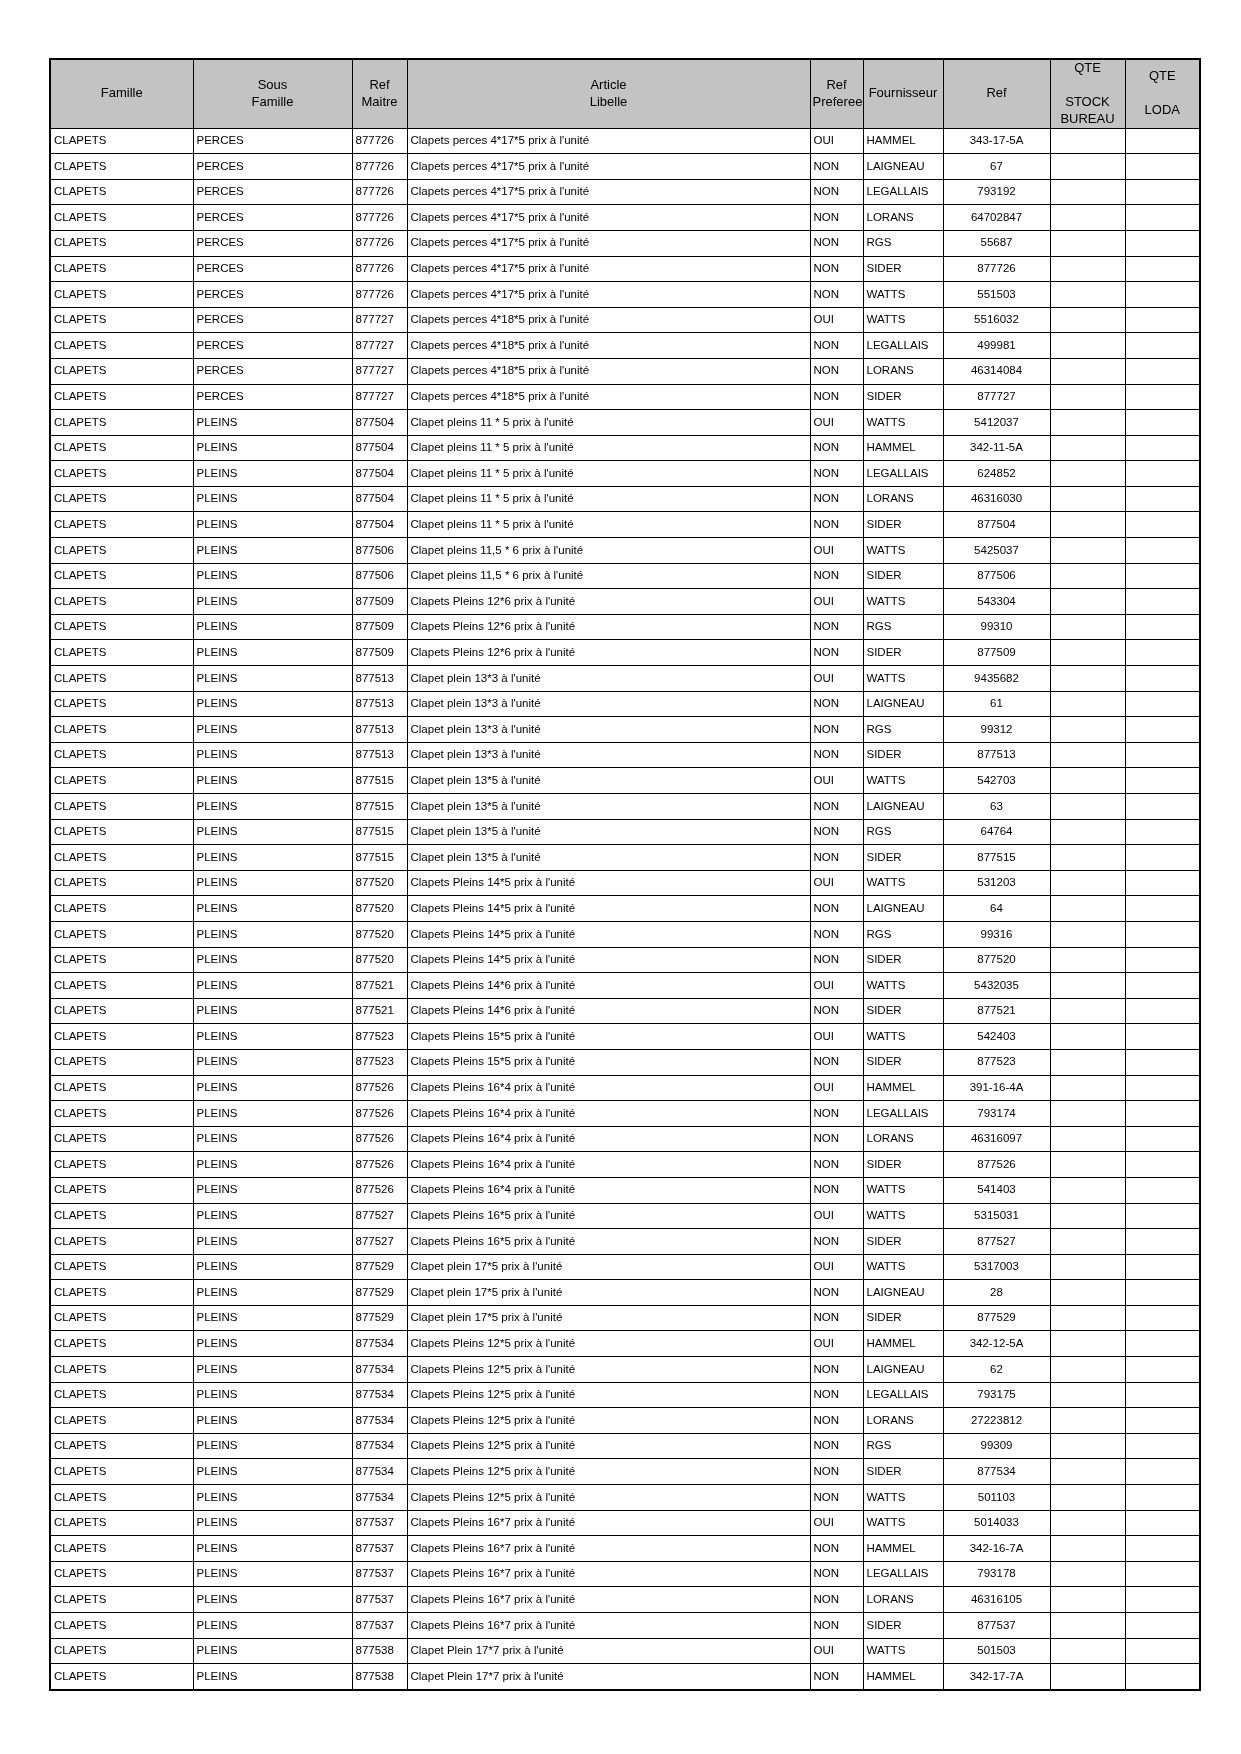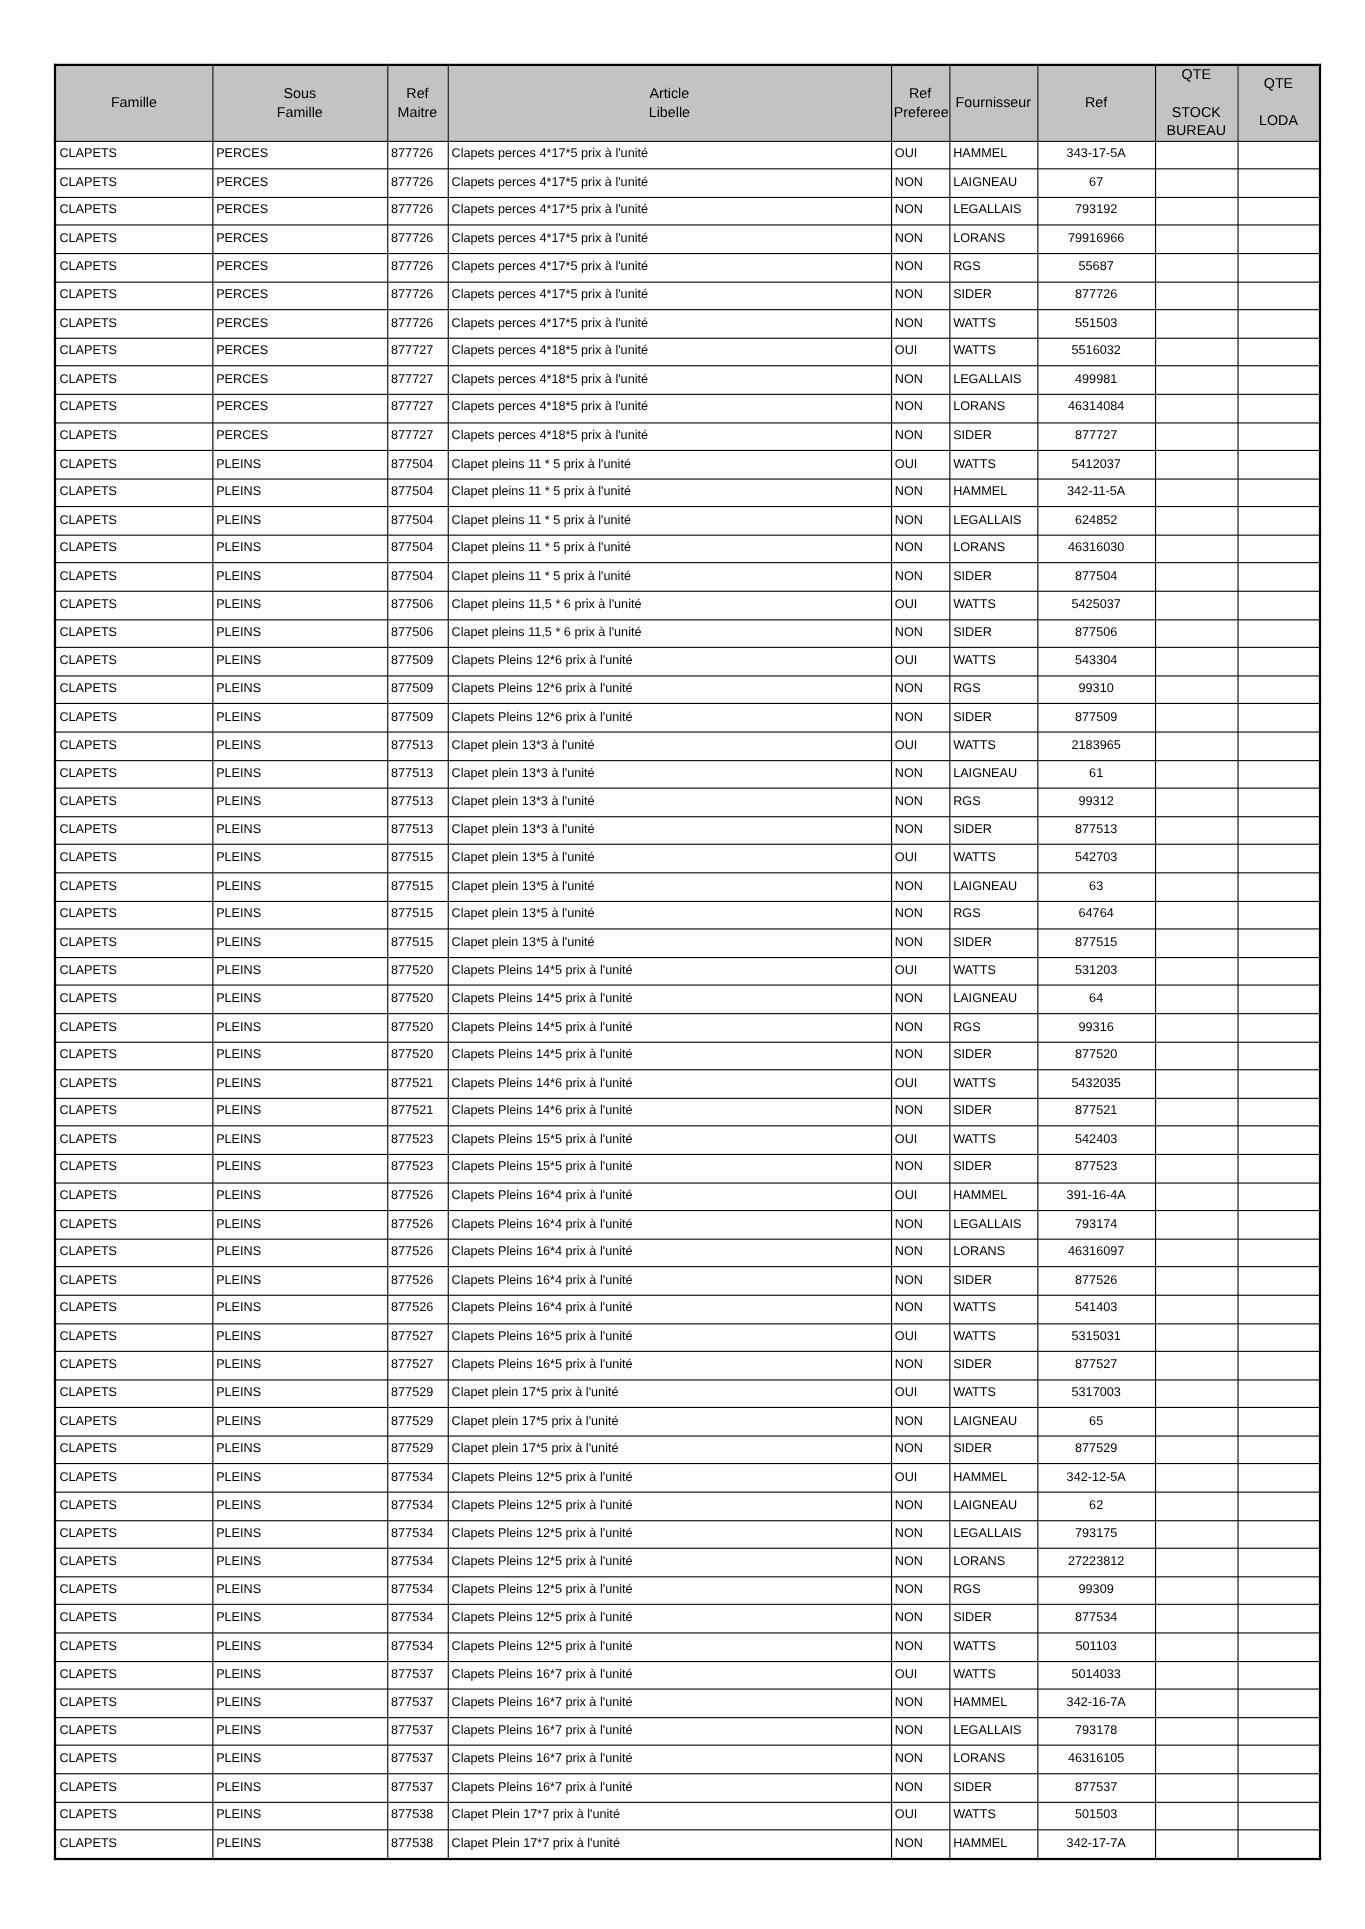--- a/index.html
+++ b/index.html
@@ -134,21 +134,21 @@
       <td class="center"></td>
     </tr>
 
     <tr>
       <td>CLAPETS</td>
       <td>PERCES</td>
       <td>877726</td>
       <td>Clapets perces 4*17*5 prix à l'unité</td>
       <td>NON</td>
       <td>LORANS</td>
-      <td class="center">79916966</td>
+      <td class="center">64702847</td>
       <td class="center"></td>
       <td class="center"></td>
     </tr>
 
     <tr>
       <td>CLAPETS</td>
       <td>PERCES</td>
       <td>877726</td>
       <td>Clapets perces 4*17*5 prix à l'unité</td>
       <td>NON</td>
@@ -350,21 +350,21 @@
       <td class="center"></td>
     </tr>
 
     <tr>
       <td>CLAPETS</td>
       <td>PLEINS</td>
       <td>877513</td>
       <td>Clapet plein 13*3 à l'unité</td>
       <td>OUI</td>
       <td>WATTS</td>
-      <td class="center">2183965</td>
+      <td class="center">9435682</td>
       <td class="center"></td>
       <td class="center"></td>
     </tr>
 
     <tr>
       <td>CLAPETS</td>
       <td>PLEINS</td>
       <td>877513</td>
       <td>Clapet plein 13*3 à l'unité</td>
       <td>NON</td>
@@ -638,21 +638,21 @@
       <td class="center"></td>
     </tr>
 
     <tr>
       <td>CLAPETS</td>
       <td>PLEINS</td>
       <td>877529</td>
       <td>Clapet plein 17*5 prix à l'unité</td>
       <td>NON</td>
       <td>LAIGNEAU</td>
-      <td class="center">65</td>
+      <td class="center">28</td>
       <td class="center"></td>
       <td class="center"></td>
     </tr>
 
     <tr>
       <td>CLAPETS</td>
       <td>PLEINS</td>
       <td>877529</td>
       <td>Clapet plein 17*5 prix à l'unité</td>
       <td>NON</td>

